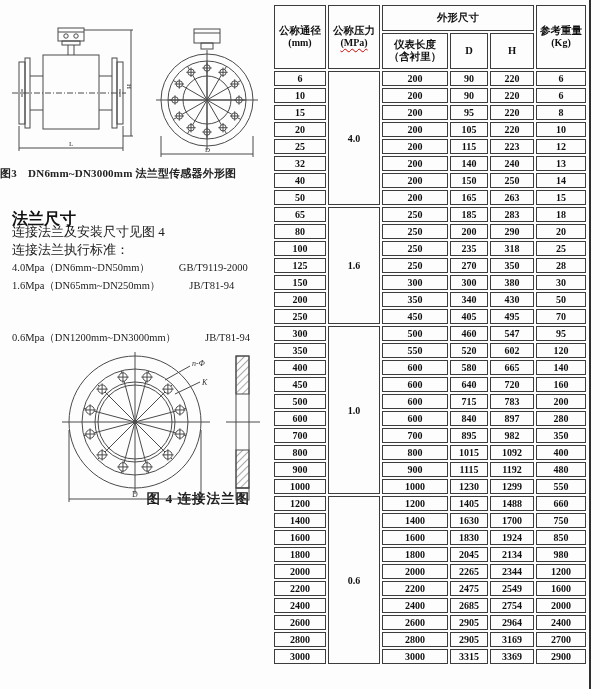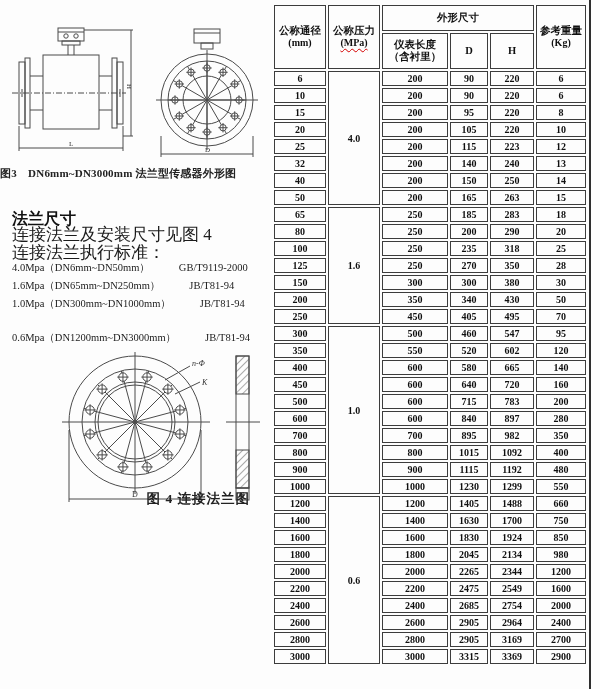--- a/index.html
+++ b/index.html
@@ -9,21 +9,21 @@
     font-family:"Liberation Serif","DejaVu Serif",serif;
     -webkit-font-smoothing:antialiased;
   }
   .page{position:absolute;inset:0;}
   
   .drawings-row{position:absolute;left:10px;top:24px;width:258px;height:134px;display:flex;align-items:flex-start;}
   .drawings-row svg{display:block;}
   .fig-caption{position:absolute;font-weight:bold;color:#222;}
   .fig3-caption{left:0;top:166px;width:270px;text-align:left;font-size:11px;letter-spacing:0.2px;}
   .section-heading{position:absolute;left:12px;top:196px;font-size:16px;font-weight:bold;color:#111;}
-  .body-line{position:absolute;left:12px;font-size:17px;color:#1b1b1b;}
+  .body-line{position:absolute;left:12px;font-size:13px;color:#1b1b1b;}
   .line-1{top:223px;}
   .line-2{top:241px;font-family:Liberation Serif, serif;}
   .std-line{position:absolute;left:12px;font-size:10.5px;color:#1b1b1b;white-space:nowrap;}
   .std-line .std-ref{margin-left:29px;}
   .std-0{top:261px;}
   .std-1{top:279px;}
   .std-2{top:297px;}
   .std-3{top:331px;}
   .fig4-wrap{position:absolute;left:32px;top:342px;text-decoration:underline;}
   .fig4-caption{left:0;top:490px;width:250px;text-align:right;font-size:13.5px;letter-spacing:1px;}
@@ -175,23 +175,20 @@
   <h2 class="section-heading">法兰尺寸</h2>
   <div class="body-line line-1">连接法兰及安装尺寸见图 4</div>
   <div class="body-line line-2">连接法兰执行标准：</div>
 
   <div class="std-line std-0">
     <span>4.0Mpa（DN6mm~DN50mm）</span><span class="std-ref">GB/T9119-2000</span>
   </div>
   <div class="std-line std-1">
     <span>1.6Mpa（DN65mm~DN250mm）</span><span class="std-ref">JB/T81-94</span>
   </div>
-  <div class="std-line std-2">
-    <span>1.0Mpa（DN300mm~DN1000mm）</span><span class="std-ref">JB/T81-94</span>
-  </div>
   <div class="std-line std-3">
     <span>0.6Mpa（DN1200mm~DN3000mm）</span><span class="std-ref">JB/T81-94</span>
   </div>
 
   <div class="fig4-wrap">
     <svg width="232" height="168" viewBox="0 0 232 168" class="draw">
       <defs>
         <pattern id="hatch" width="5" height="5" patternUnits="userSpaceOnUse" patternTransform="rotate(45)">
           <line x1="0" y1="0" x2="0" y2="5" stroke="#555" stroke-width="1"></line>
         </pattern>

